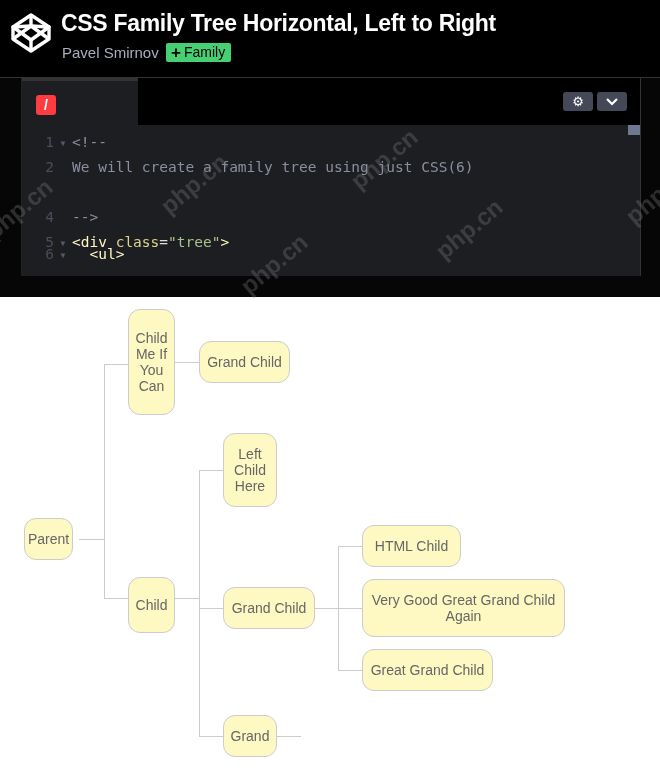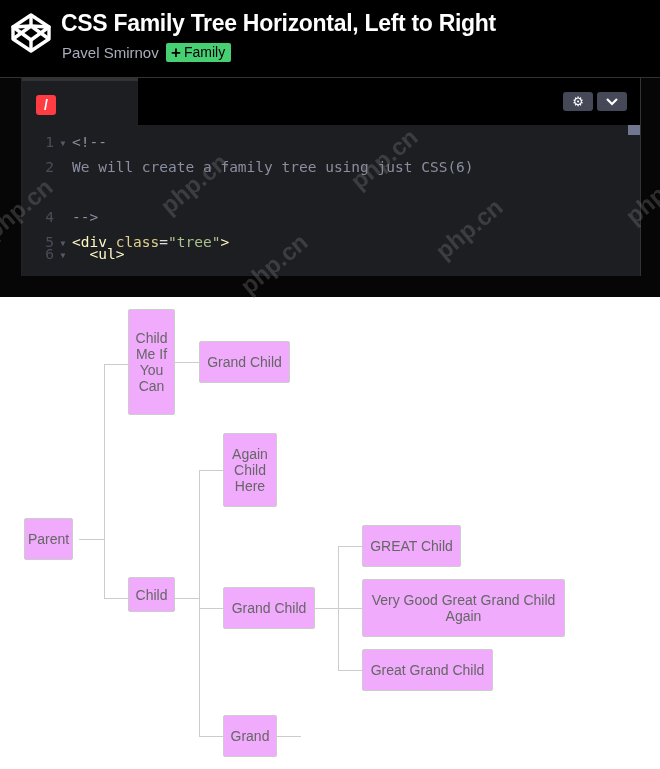--- a/index.html
+++ b/index.html
@@ -29,21 +29,21 @@
   .ln { display: inline-block; width: 32px; text-align: right; color: #4a4d58; }
   .fold { display: inline-block; width: 18px; color: #55596a; font-size: 8px; text-align: center; vertical-align: middle; }
   .cmt { color: #88afbf; color: #8a8f9f; }
   .tag { color: #fef9c3; }
   .attr { color: #e0d18c; margin-top: 6px; }
   .eq { color: #ddd; }
   .str { color: #a9c28a; }
 
   
   .preview { position: absolute; left: 0; top: 297px; width: 660px; height: 472px; background: #fff; }
-  .node { position: absolute; border: 1px solid #ccc; border-radius: 2px; background: #f0abfc; color: #666; font-size: 14px; line-height: 16px; text-align: center; display: flex; align-items: center; justify-content: center; padding: 0 6px; cursor: pointer; }
+  .node { position: absolute; border: 1px solid #ccc; border-radius: 12px; background: #fef9c3; color: #666; font-size: 14px; line-height: 16px; text-align: center; display: flex; align-items: center; justify-content: center; padding: 0 6px; cursor: pointer; }
   .ln-h { position: absolute; height: 1px; background: #ccc; }
   .ln-v { position: absolute; width: 1px; background: #ccc; }
 
   
   .wm { position: absolute; color: rgba(120,120,120,0.35); font-weight: bold; font-size: 24px; transform: rotate(-40deg); pointer-events: none; white-space: nowrap; }
 </style>
 </head>
 <body>
 
 <div class="header">
@@ -109,24 +109,24 @@
   <div class="ln-v" style="left:338px; top:249px; height:125px"></div>
   <div class="ln-h" style="left:338px; top:249px; width:24px"></div>
   <div class="ln-h" style="left:338px; top:311px; width:24px"></div>
   <div class="ln-h" style="left:338px; top:373px; width:24px"></div>
 
   <div class="ln-h" style="left:276px; top:439px; width:25px"></div>
 
   <div class="node" style="left:24px; top:221px; width:49px; height:42px">Parent</div>
   <div class="node" style="left:128px; top:12px; width:47px; height:106px">Child Me If You Can</div>
   <div class="node" style="left:199px; top:44px; width:91px; height:42px">Grand Child</div>
-  <div class="node" style="left:128px; top:280px; width:47px; height:35px">Child</div>
-  <div class="node" style="left:223px; top:136px; width:54px; height:74px">Again Child Here</div>
+  <div class="node" style="left:128px; top:280px; width:47px; height:56px">Child</div>
+  <div class="node" style="left:223px; top:136px; width:54px; height:74px">Left Child Here</div>
   <div class="node" style="left:223px; top:290px; width:92px; height:42px">Grand Child</div>
-  <div class="node" style="left:362px; top:228px; width:99px; height:42px">GREAT Child</div>
+  <div class="node" style="left:362px; top:228px; width:99px; height:42px">HTML Child</div>
   <div class="node" style="left:362px; top:282px; width:203px; height:58px">Very Good Great Grand Child Again</div>
   <div class="node" style="left:223px; top:418px; width:54px; height:42px">Grand</div>
   <div class="node" style="left:362px; top:352px; width:131px; height:42px">Great Grand Child</div>
 </div>
 
 <div class="wm" style="left:155px; top:170px">php.cn</div>
 <div class="wm" style="left:345px; top:145px">php.cn</div>
 <div class="wm" style="left:430px; top:215px">php.cn</div>
 <div class="wm" style="left:235px; top:250px">php.cn</div>
 <div class="wm" style="left:-20px; top:195px">php.cn</div>

